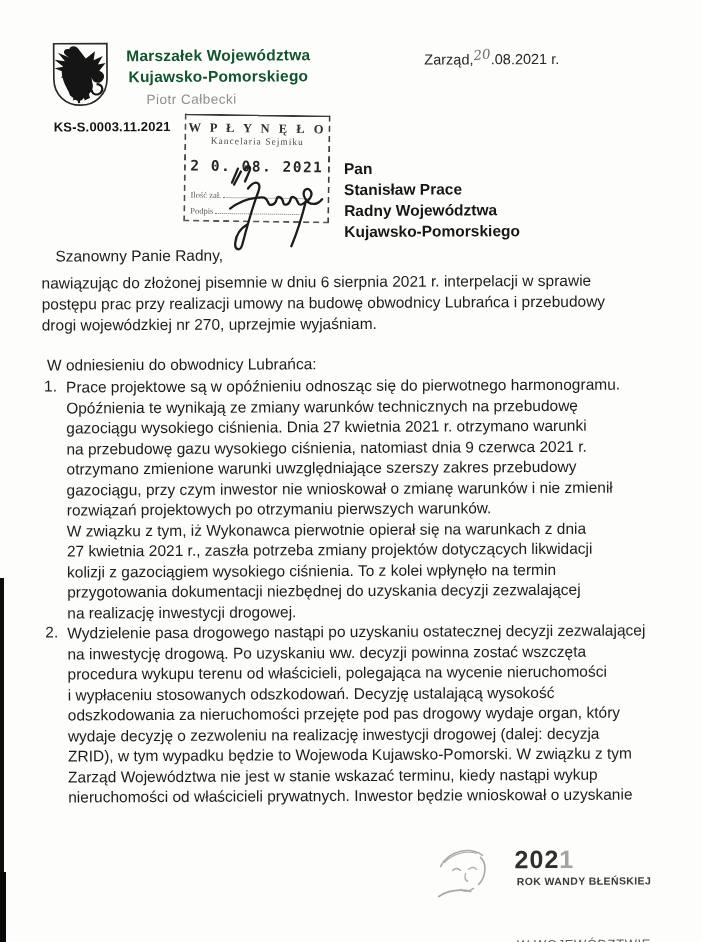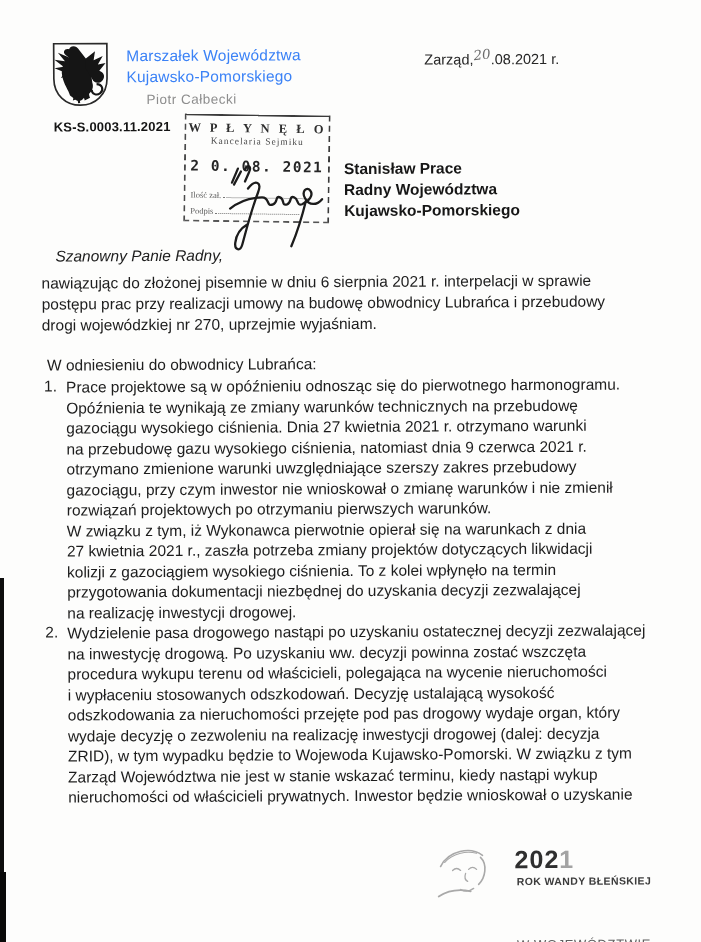--- a/index.html
+++ b/index.html
@@ -10,21 +10,21 @@
     background:#fdfdfc;
     overflow:hidden;
     font-family:"Liberation Sans",sans-serif;
     color:#1d1d1d;
   }
   .tilt{position:absolute;inset:0;transform:rotate(-0.3deg);transform-origin:50% 40%;}
 
   
   .coat{position:absolute;left:48px;top:38px;width:68px;height:70px;}
   .lh-text{position:absolute;left:128px;top:44px;line-height:21px;}
-  .lh-title{font-weight:normal;font-size:15.5px;color:#3b82f6;letter-spacing:.2px;}
+  .lh-title{font-weight:bold;font-size:15.5px;color:#14532d;letter-spacing:.2px;text-align:center;}
   .lh-person{font-size:13.5px;color:#8d8d8d;margin-top:2px;letter-spacing:.5px;margin-left:20px;}
 
   .dateline{position:absolute;left:426px;top:52px;font-size:14.5px;color:#262626;}
   .hand-day{
     font-family:"DejaVu Serif",serif;font-style:italic;
     color:#6b6b6b;font-size:13.5px;
     display:inline-block;transform:translateY(-5px) rotate(-6deg);
   }
 
   
@@ -45,21 +45,21 @@
   .stamp-row{position:absolute;left:5px;font-size:8.5px;color:#5a5a5a;font-family:"Liberation Serif",serif;white-space:nowrap;}
   .stamp-row .dots{display:inline-block;width:84px;border-bottom:1px dotted #777;height:7px;}
   .stamp-row.r1{top:74px;}
   .stamp-row.r2{top:90px;}
   .signature{position:absolute;left:203px;top:158px;width:140px;height:100px;pointer-events:none;}
 
   
   .addressee{position:absolute;left:345px;top:158px;font-weight:bold;font-size:15.5px;line-height:21px;color:#161616;}
 
   
-  .salutation{position:absolute;left:56px;top:246px;font-size:15.5px;font-style:italic;}
+  .salutation{position:absolute;left:56px;top:246px;font-size:15.5px;}
   .line{white-space:nowrap;}
   .intro{position:absolute;left:42px;top:271px;font-size:15.5px;line-height:21px;}
   .heading{position:absolute;left:47px;top:355px;font-size:15.5px;}
   .olist{position:absolute;left:44px;top:376px;font-size:15.5px;}
   .oitem{position:relative;padding-left:22px;}
   .oitem .num{position:absolute;left:0;top:0;}
   .oitem .lines{line-height:20.5px;}
   .oitem + .oitem{margin-top:0px;}
 
   
@@ -116,20 +116,21 @@
     <svg class="signature" viewBox="0 0 140 100" aria-hidden="true">
       <g fill="none" stroke="#1c1c1c" stroke-width="2.3" stroke-linecap="round">
         <path d="M36 10 l-6 14 m9 -11 l-7 13 m11 -15 c3 -6 7 -3 4 3 l-4 9"></path>
         <path d="M46 30 c8 -10 14 -6 10 4 c-7 18 -11 34 -16 52 c-2 7 -8 6 -7 -2 c1 -8 5 -14 12 -18"></path>
         <path d="M28 50 c10 -8 22 -11 32 -11 c8 0 4 10 11 7 c5 -2 2 -9 7 -7 c5 2 1 9 7 7 c5 -2 2 -9 7 -7 c5 2 2 9 8 7 c7 -3 12 -9 8 -14 c-3 -4 -9 1 -5 8 c4 8 12 7 17 1"></path>
         <path d="M104 42 c-4 16 -9 32 -15 46"></path>
       </g>
     </svg>
 
     <div class="addressee">
+        <div class="line">Pan</div>
         <div class="line">Stanisław Prace</div>
         <div class="line">Radny Województwa</div>
         <div class="line">Kujawsko-Pomorskiego</div>
       </div>
 
     <div class="salutation">Szanowny Panie Radny,</div>
 
     <div class="intro">
         <div class="line">nawiązując do złożonej pisemnie w dniu 6 sierpnia 2021 r. interpelacji w sprawie</div>
         <div class="line">postępu prac przy realizacji umowy na budowę obwodnicy Lubrańca i przebudowy</div>

